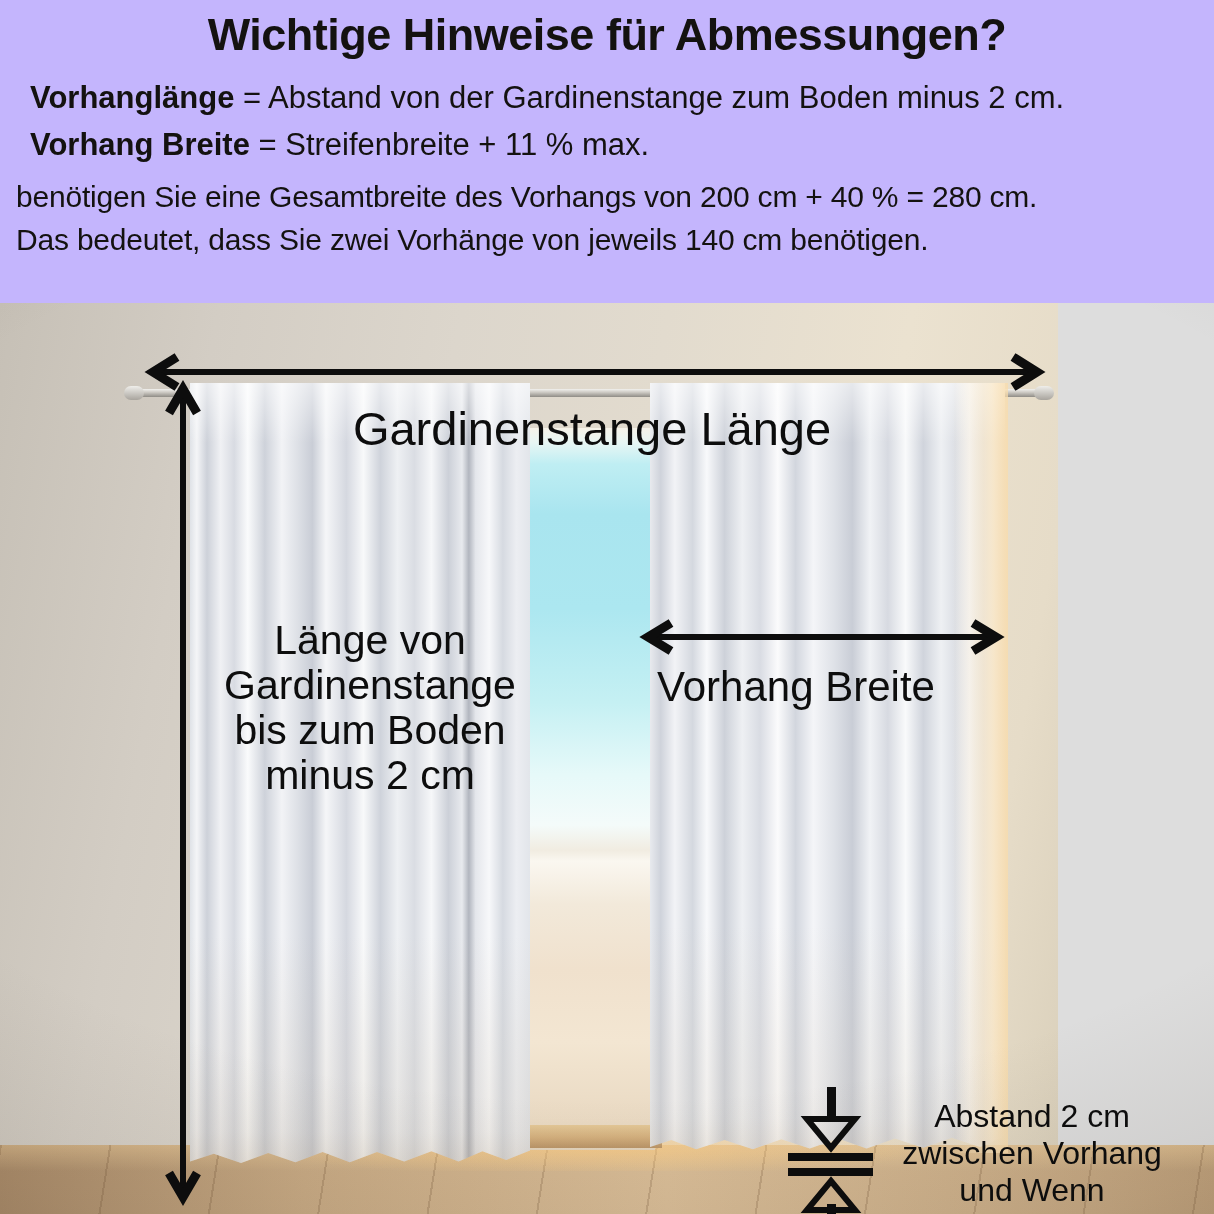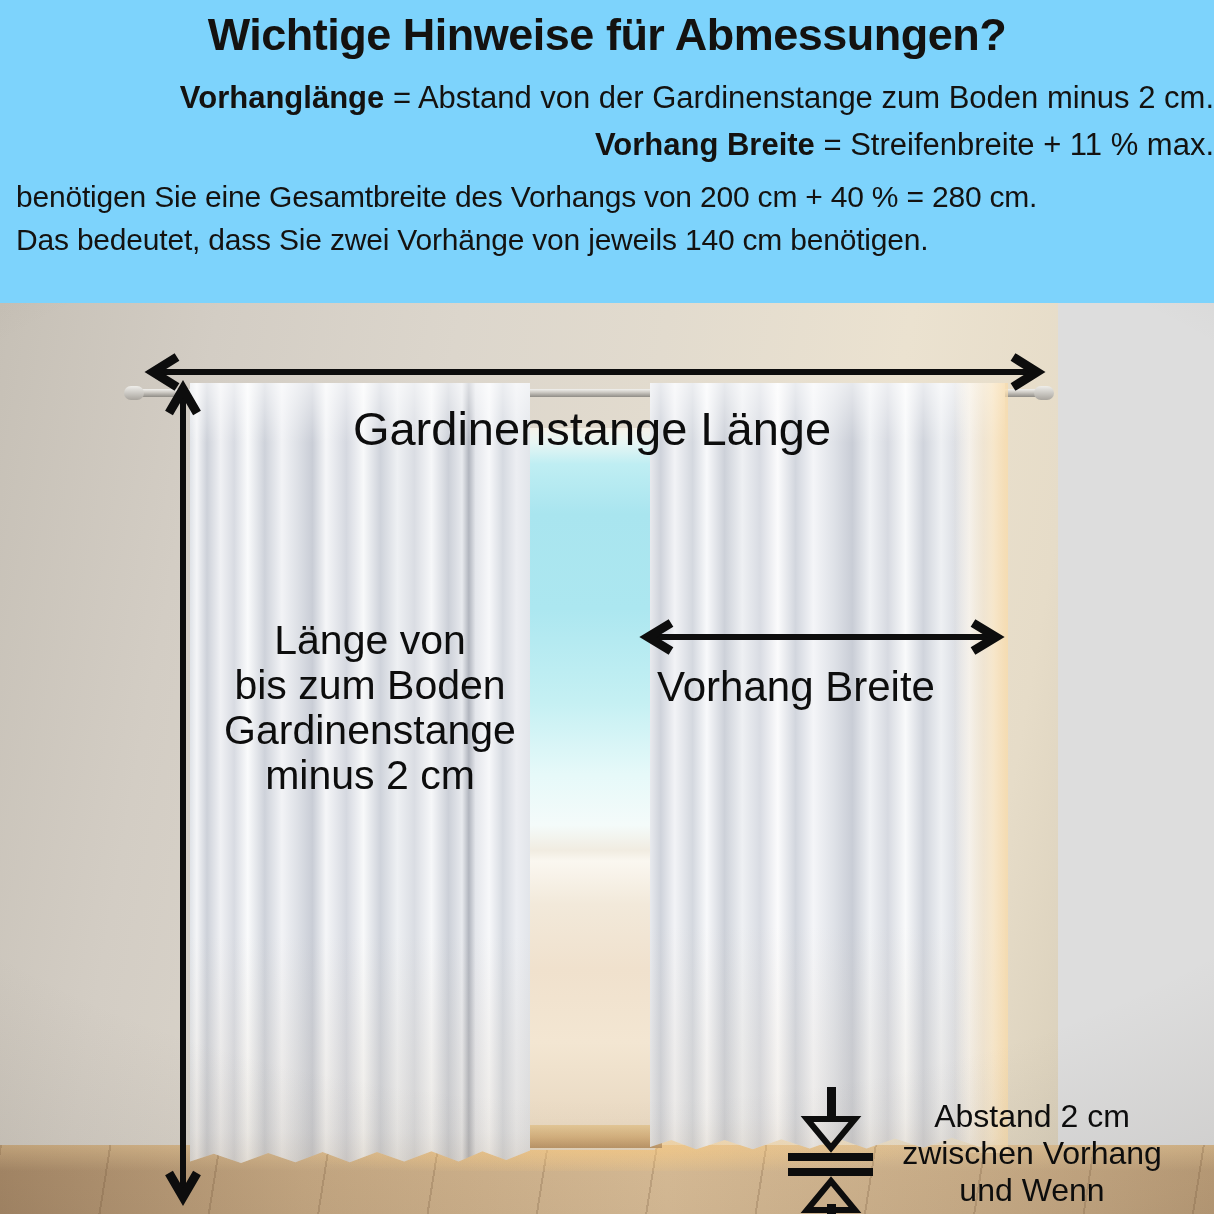--- a/index.html
+++ b/index.html
@@ -4,27 +4,27 @@
 <style>
   html,body{margin:0;padding:0;background:#888;}
   *{box-sizing:border-box;}
   #stage{
     position:relative;width:1214px;height:1214px;margin:0 auto;
     font-family:"Liberation Sans",sans-serif;overflow:hidden;background:#ddd;
   }
   
   .header{
     position:absolute;left:0;top:0;width:1214px;height:303px;
-    background:#7dd3fc;color:#141210;
+    background:#c4b5fd;color:#141210;
   }
   .header .title{
     padding-top:8px;text-align:center;
     font-size:45px;font-weight:800;letter-spacing:-.5px;line-height:54px;
   }
-  .rule{margin:14px 0 0 30px;font-size:31px;line-height:33px;text-align:right;}
+  .rule{margin:14px 0 0 30px;font-size:31px;line-height:33px;}
   .rule:nth-of-type(2){margin-top:19px;}
   .rule .term{font-weight:800;}
   .example{margin:14px 0 0 16px;font-size:30px;line-height:43px;letter-spacing:-.2px;}
   
   .photo{
     position:absolute;left:0;top:303px;width:1058px;height:911px;
     background:linear-gradient(100deg,#c6c0b6 0%,#d3cdc4 18%,#dcd6cc 38%,#e2dbce 55%,#ebe2d0 75%,#e6dcc8 90%,#d9cfba 100%);
   }
   .photo > div{position:absolute;}
   .floor{
@@ -148,22 +148,22 @@
           <rect x="788" y="865" width="85" height="8" fill="#0d0d0d" stroke="none"></rect>
           <path d="M807,907 L831,878 L855,907 Z" stroke-width="6"></path>
           <rect x="827" y="901" width="9" height="10" fill="#0d0d0d" stroke="none"></rect>
         </g>
       </g>
     </svg>
 
     <div class="label label-rod">Gardinenstange Länge</div>
     <div class="label label-length">
       <div>Länge von</div>
+      <div>Gardinenstange</div>
       <div>bis zum Boden</div>
-      <div>Gardinenstange</div>
       <div>minus 2 cm</div>
     </div>
     <div class="label label-width">Vorhang Breite</div>
     <div class="label label-gap">
       <div>Abstand 2 cm</div>
       <div>zwischen Vorhang</div>
       <div>und Wenn</div>
     </div>
   </div>
 </div>

